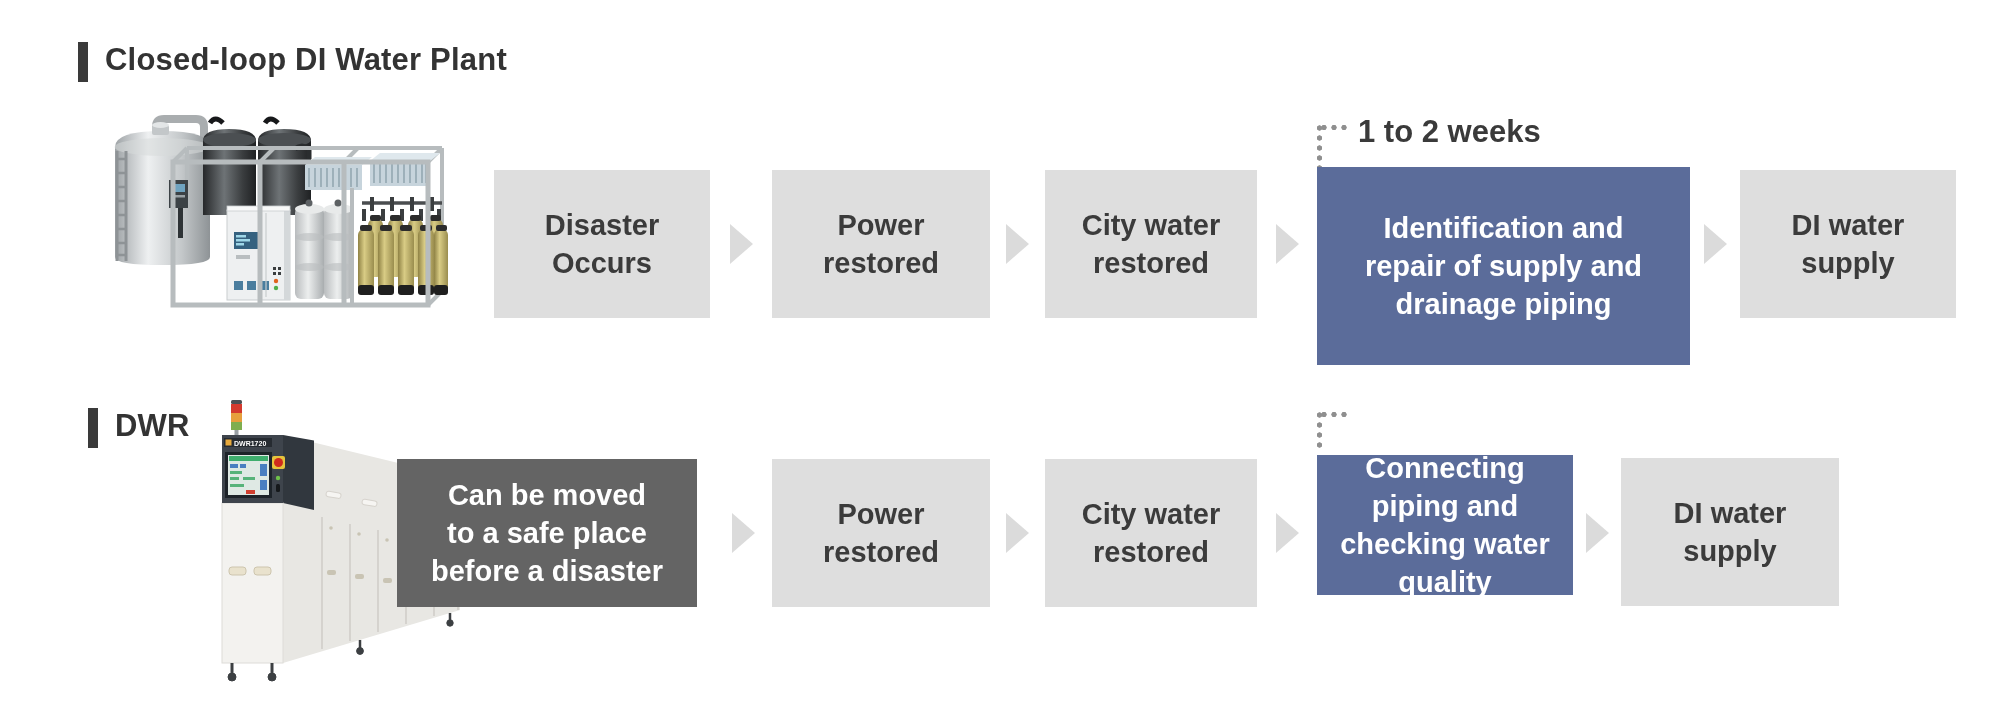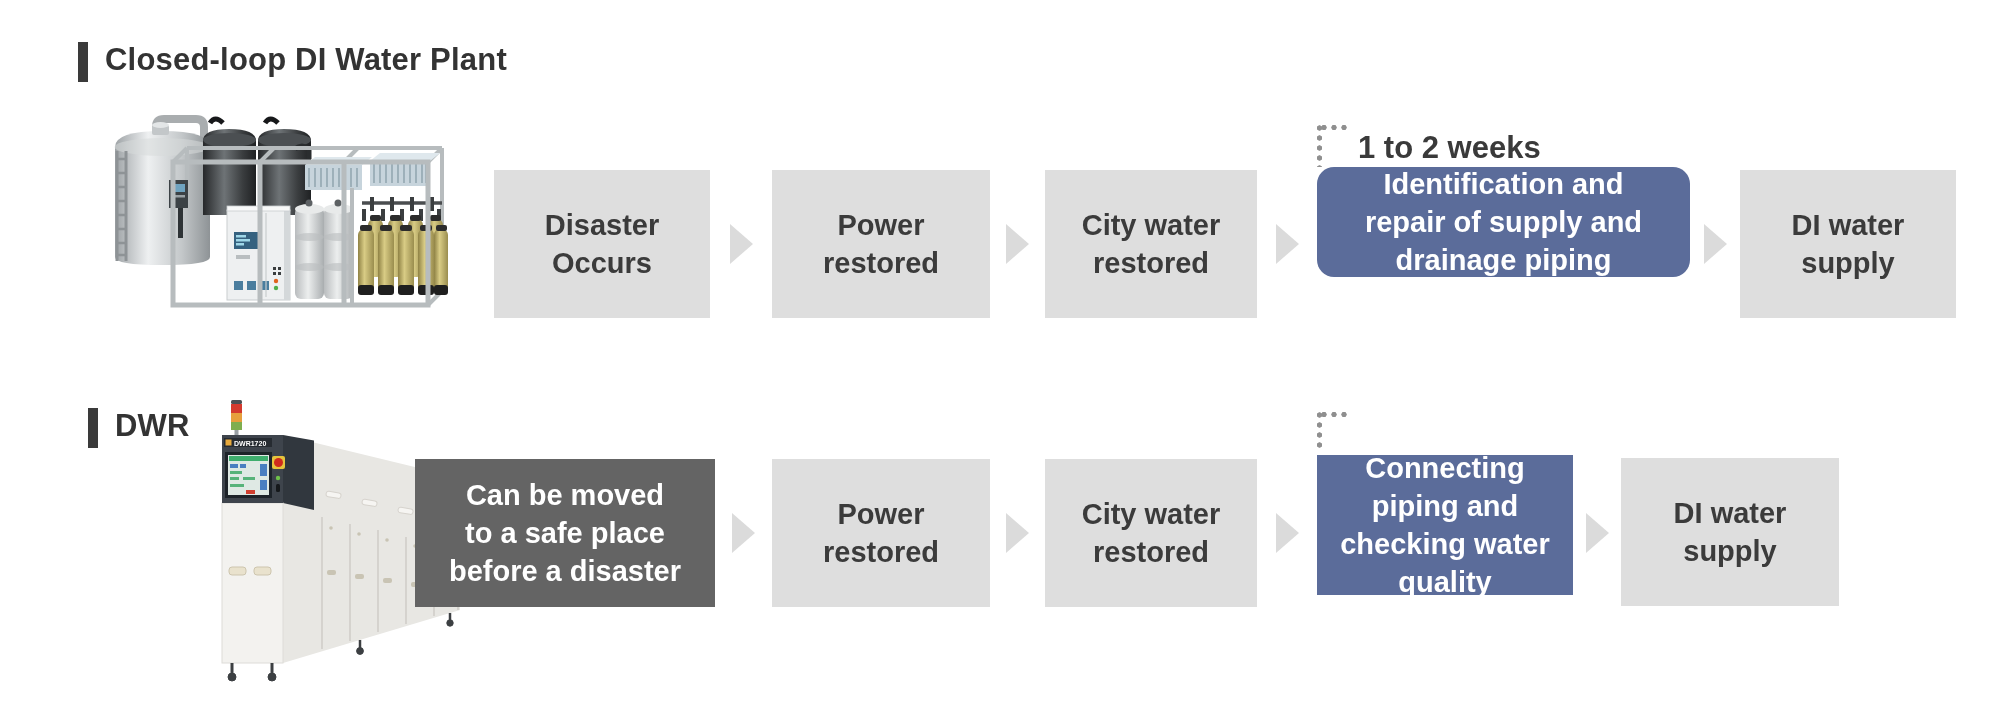--- a/index.html
+++ b/index.html
@@ -22,44 +22,44 @@
     color:#3b3b3b; white-space:pre-line;
   }
   .box.gray { background:#dedede; }
   .box.dark { background:#646464; color:#ffffff; }
   .box.blue { background:#5b6c9a; color:#ffffff; }
 
   
   #r1b1 { left:494px;  top:170px; width:216px; height:148px; }
   #r1b2 { left:772px;  top:170px; width:218px; height:148px; }
   #r1b3 { left:1045px; top:170px; width:212px; height:148px; }
-  #r1b4 { left:1317px; top:167px; width:373px; height:110px;border-radius:17px; }
+  #r1b4 { left:1317px; top:167px; width:373px; height:198px; }
   #r1b5 { left:1740px; top:170px; width:216px; height:148px; }
 
   
-  #r2b1 { left:415px;  top:459px; width:300px; height:148px; }
+  #r2b1 { left:397px;  top:459px; width:300px; height:148px; }
   #r2b2 { left:772px;  top:459px; width:218px; height:148px; }
   #r2b3 { left:1045px; top:459px; width:212px; height:148px; }
   #r2b4 { left:1317px; top:455px; width:256px; height:140px; }
   #r2b5 { left:1621px; top:458px; width:218px; height:148px; }
 
   
   .arrow {
     position:absolute; width:0; height:0;
     border-top:20px solid transparent; border-bottom:20px solid transparent;
     border-left:23px solid #dbdbdb;
   }
   #a11 { left:730px;  top:224px; } #a12 { left:1006px; top:224px; }
   #a13 { left:1276px; top:224px; } #a14 { left:1704px; top:224px; }
   #a21 { left:732px;  top:513px; } #a22 { left:1006px; top:513px; }
   #a23 { left:1276px; top:513px; } #a24 { left:1586px; top:513px; }
 
   
   .duration { position:absolute; font-size:31px; font-weight:700; color:#3a3a3a; line-height:40px; }
-  #duration-1 { left:1358px; top:128px; }
+  #duration-1 { left:1358px; top:112px; }
   #duration-2 { left:1358px; top:399px; }
   .dots-h {
     position:absolute; width:29px; height:9px;
     background-image:radial-gradient(circle, #8f8f8f 2.4px, rgba(0,0,0,0) 2.9px);
     background-size:10px 9px; background-position:0 50%; background-repeat:repeat-x;
   }
   .dots-v {
     position:absolute; width:9px; height:44px;
     background-image:radial-gradient(circle, #8f8f8f 2.4px, rgba(0,0,0,0) 2.9px);
     background-size:9px 10px; background-position:50% 0; background-repeat:repeat-y;

